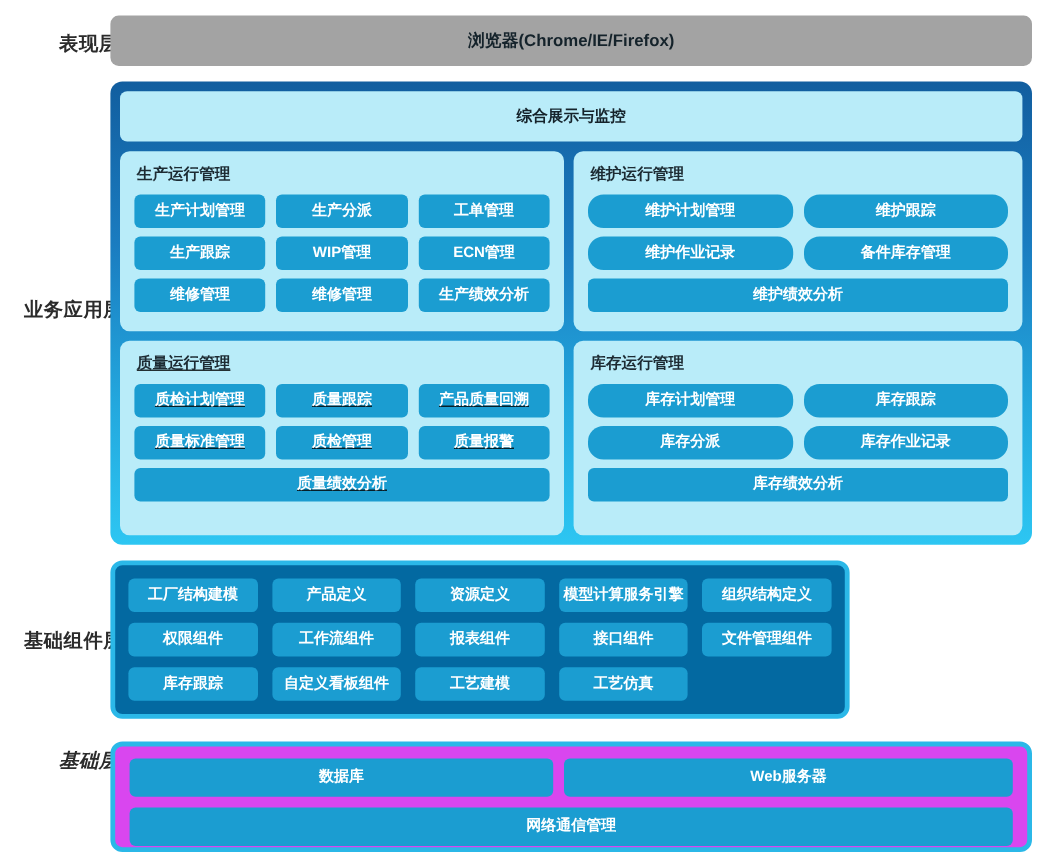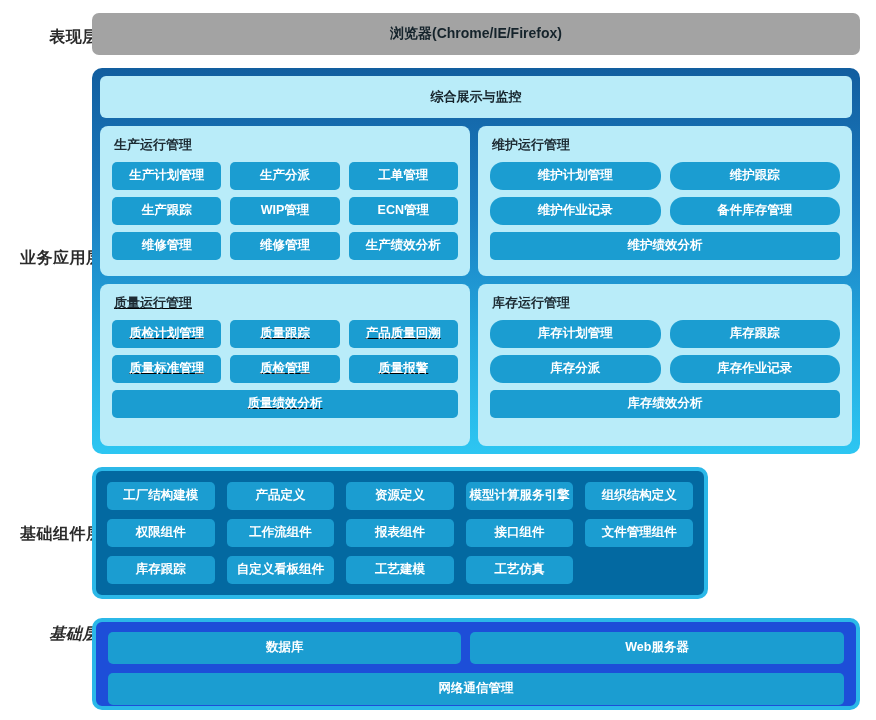--- a/index.html
+++ b/index.html
@@ -152,21 +152,21 @@
   
   #base-layer {
     position: absolute;
     left: 92px;
     top: 618px;
     width: 768px;
     height: 92px;
     box-sizing: border-box;
     border: 4px solid #2bb8e8;
     border-radius: 10px;
-    background: #1d4ed8;
+    background: #d946ef;
     padding: 10px 12px;
     display: flex;
     flex-direction: column;
     gap: 9px;
   }
   #base-layer .row > .tile { height: 32px; font-size: 12.5px; }
   #base-layer .tile.full { height: 32px; }
 </style>
 </head>
 <body>

